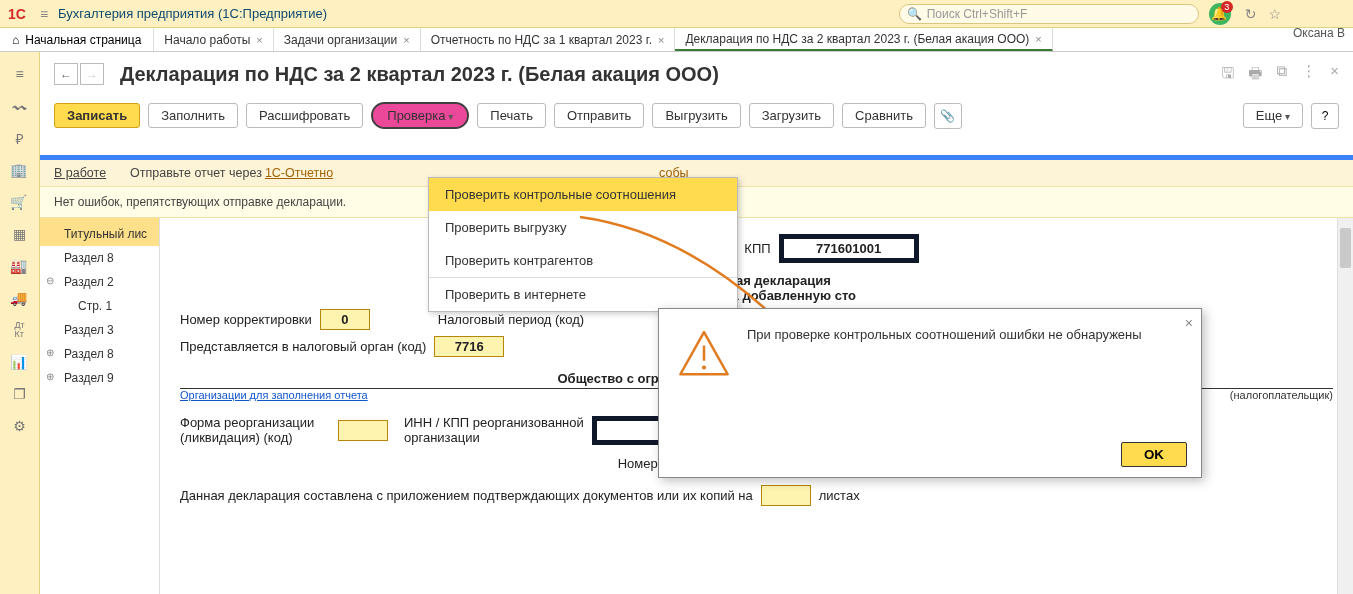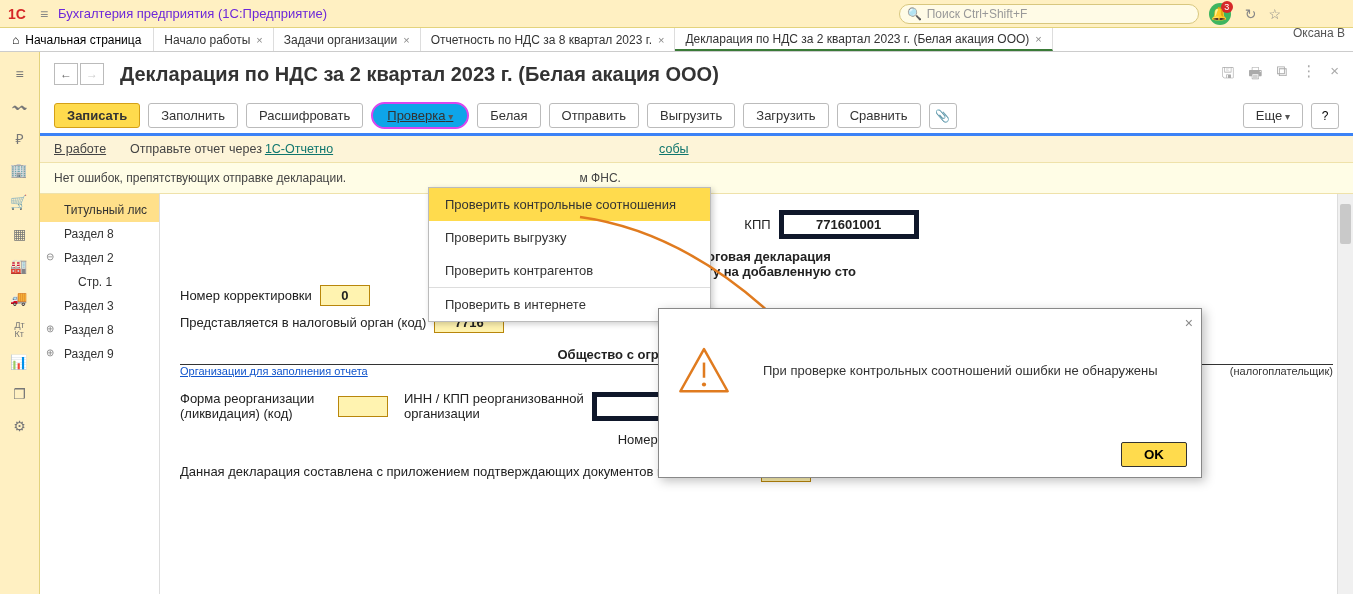--- a/index.html
+++ b/index.html
@@ -16,21 +16,21 @@
   .titlebar {
     height: 28px;
     background: #fff0c2;
     display: flex;
     align-items: center;
     padding: 0 8px;
     border-bottom: 1px solid #e3d37d;
   }
   .titlebar .logo { color: #d62828; font-weight: bold; font-size: 14px; margin-right: 4px; }
   .titlebar .hamburger { margin: 0 10px; color: #888; font-size: 14px; }
-  .titlebar .app-title { color: #6d28d9; font-size: 13px; flex: 0 0 auto; }
+  .titlebar .app-title { color: #0c4a6e; font-size: 13px; flex: 0 0 auto; }
   .titlebar .spacer { flex: 1; }
   .search-box {
     display: flex; align-items: center;
     border: 1px solid #d8c77f; background: #fffbe6;
     border-radius: 12px; height: 20px; width: 300px;
     padding: 0 8px; color: #999; margin-right: 10px;
   }
   .search-box .mag { margin-right: 4px; }
   .bell-wrap {
     width: 22px; height: 22px; border-radius: 50%;
@@ -83,52 +83,52 @@
     width: 24px; height: 22px; border: 1px solid #bbb;
     display: flex; align-items: center; justify-content: center;
     color: #666; margin-right: 2px; background: #fff;
   }
   .navbtn.disabled { color: #ccc; }
   .page-title { font-size: 20px; font-weight: bold; margin-left: 14px; color: #333; }
   .page-head .right-icons { margin-left: auto; display: flex; gap: 14px; color: #aaa; font-size: 15px; }
 
   
   .toolbar {
-    display: flex; align-items: center; padding: 6px 14px 4px 14px;
+    display: flex; align-items: center; padding: 6px 14px 26px 14px;
     gap: 8px;
   }
   .btn {
     border: 1px solid #bbb; background: #fff; padding: 4px 12px;
     border-radius: 3px; font-size: 13px; color: #333;
   }
   .btn.primary {
     background: #ffdb4d; border: 1px solid #d4a017; font-weight: bold;
   }
   .btn.dropdown::after { content: " ▾"; color: #555; font-size: 10px; }
   .btn.check-open {
-    border: 2px solid #d946ef; border-radius: 14px;
-    background: #0ea5e9; padding: 4px 14px; text-decoration: underline;
+    border: 2px solid #404040; border-radius: 14px;
+    background: #ec4899; padding: 4px 14px;
   }
   .toolbar .spacer2 { flex: 1; }
   .clipbtn {
     border: 1px solid #bbb; width: 28px; height: 26px;
     display:flex; align-items:center; justify-content:center; border-radius:3px;
   }
   .qbtn {
     border: 1px solid #bbb; width: 28px; height: 26px;
     display:flex; align-items:center; justify-content:center; border-radius:3px;
   }
 
   
   .status-row {
     background: #fdf4d8; display: flex; align-items: center;
     padding: 6px 14px; font-size: 12.5px; color: #444;
-    border-top: 3px solid #3b82f6; border-bottom: 1px solid #efe2aa;
-  }
-  .status-row a { color: #0f766e; text-decoration: underline; margin: 0 3px; }
+    border-top: 5px solid #3b82f6; border-bottom: 1px solid #efe2aa;
+  }
+  .status-row a { color: #a16207; text-decoration: underline; margin: 0 3px; }
   .status-row .stat-label { font-weight: normal; text-decoration: underline; margin-right: 24px; }
 
   .info-row {
     background: #fffde6; padding: 8px 14px; color: #444;
     border-bottom: 1px solid #efe2aa;
   }
 
   
   .doc-body { flex:1; display:flex; overflow:hidden; background:#fff; }
   .sections {
@@ -156,39 +156,39 @@
   .fld {
     border:5px solid #0f172a; padding: 2px 10px; min-width: 90px; text-align:center;
     background:#fff; font-weight:bold;
   }
   .fld.yellow { background:#fff3b0; border:1px solid #b8860b; }
   .fld.small { min-width:50px; }
   .center-title { text-align:center; font-weight:bold; margin-top:10px; }
 
   
   .dropdown-menu {
-    position:absolute; top: 135px; left: 388px; width: 283px;
+    position:absolute; top: 125px; left: 388px; width: 310px;
     background:#fff; border:1px solid #bbb; box-shadow: 2px 2px 6px rgba(0,0,0,.2);
     z-index: 20;
   }
   .dm-item { padding: 9px 16px; font-size:13px; color:#333; }
   .dm-item.sel { background:#ffdb4d; }
   .dm-sep { border-top:1px solid #ddd; }
 
   
   .dialog {
     position:absolute; left:618px; top:256px; width:544px; height:170px;
     background:#fff; border:1px solid #888;
     box-shadow: 3px 3px 10px rgba(0,0,0,.25); z-index: 30;
     display:flex; flex-direction:column;
   }
   .dialog .dlg-close {
     position:absolute; right:8px; top:6px; color:#888; font-size:14px;
   }
-  .dialog .dlg-body { flex:1; display:flex; align-items:center; padding:18px; gap:32px; }
+  .dialog .dlg-body { flex:1; display:flex; align-items:flex-start; padding:18px; gap:16px; }
   .warn-tri {
     width:54px; height:54px; position:relative; flex:0 0 auto;
   }
   .warn-tri svg { width:54px; height:54px; }
   .dlg-msg { font-size:13px; color:#333; }
   .dlg-foot { display:flex; justify-content:flex-end; padding:10px 14px; }
   .dlg-foot .ok {
     background:#ffdb4d; border:1px solid #333; padding:4px 22px; font-weight:bold;
     border-radius:2px;
   }
@@ -236,21 +236,21 @@
   </div>
   <div class="tab">
     <span>Начало работы</span>
     <span class="close">×</span>
   </div>
   <div class="tab">
     <span>Задачи организации</span>
     <span class="close">×</span>
   </div>
   <div class="tab">
-    <span>Отчетность по НДС за 8 квартал 2023 г.</span>
+    <span>Отчетность по НДС за 1 квартал 2023 г.</span>
     <span class="close">×</span>
   </div>
   <div class="tab active">
     <span>Декларация по НДС за 2 квартал 2023 г. (Белая акация ООО)</span>
     <span class="close">×</span>
   </div>
 </div>
 
 <div class="workarea">
   <div class="left-rail">
@@ -281,21 +281,21 @@
         <span>⋮</span>
         <span>×</span>
       </div>
     </div>
 
     <div class="toolbar">
       <button class="btn primary">Записать</button>
       <button class="btn">Заполнить</button>
       <button class="btn">Расшифровать</button>
       <button class="btn check-open dropdown">Проверка</button>
-      <button class="btn">Белая</button>
+      <button class="btn">Печать</button>
       <button class="btn">Отправить</button>
       <button class="btn">Выгрузить</button>
       <button class="btn">Загрузить</button>
       <button class="btn">Сравнить</button>
       <div class="clipbtn">📎</div>
       <span class="spacer2"></span>
       <button class="btn dropdown">Еще</button>
       <div class="qbtn">?</div>
     </div>
 

